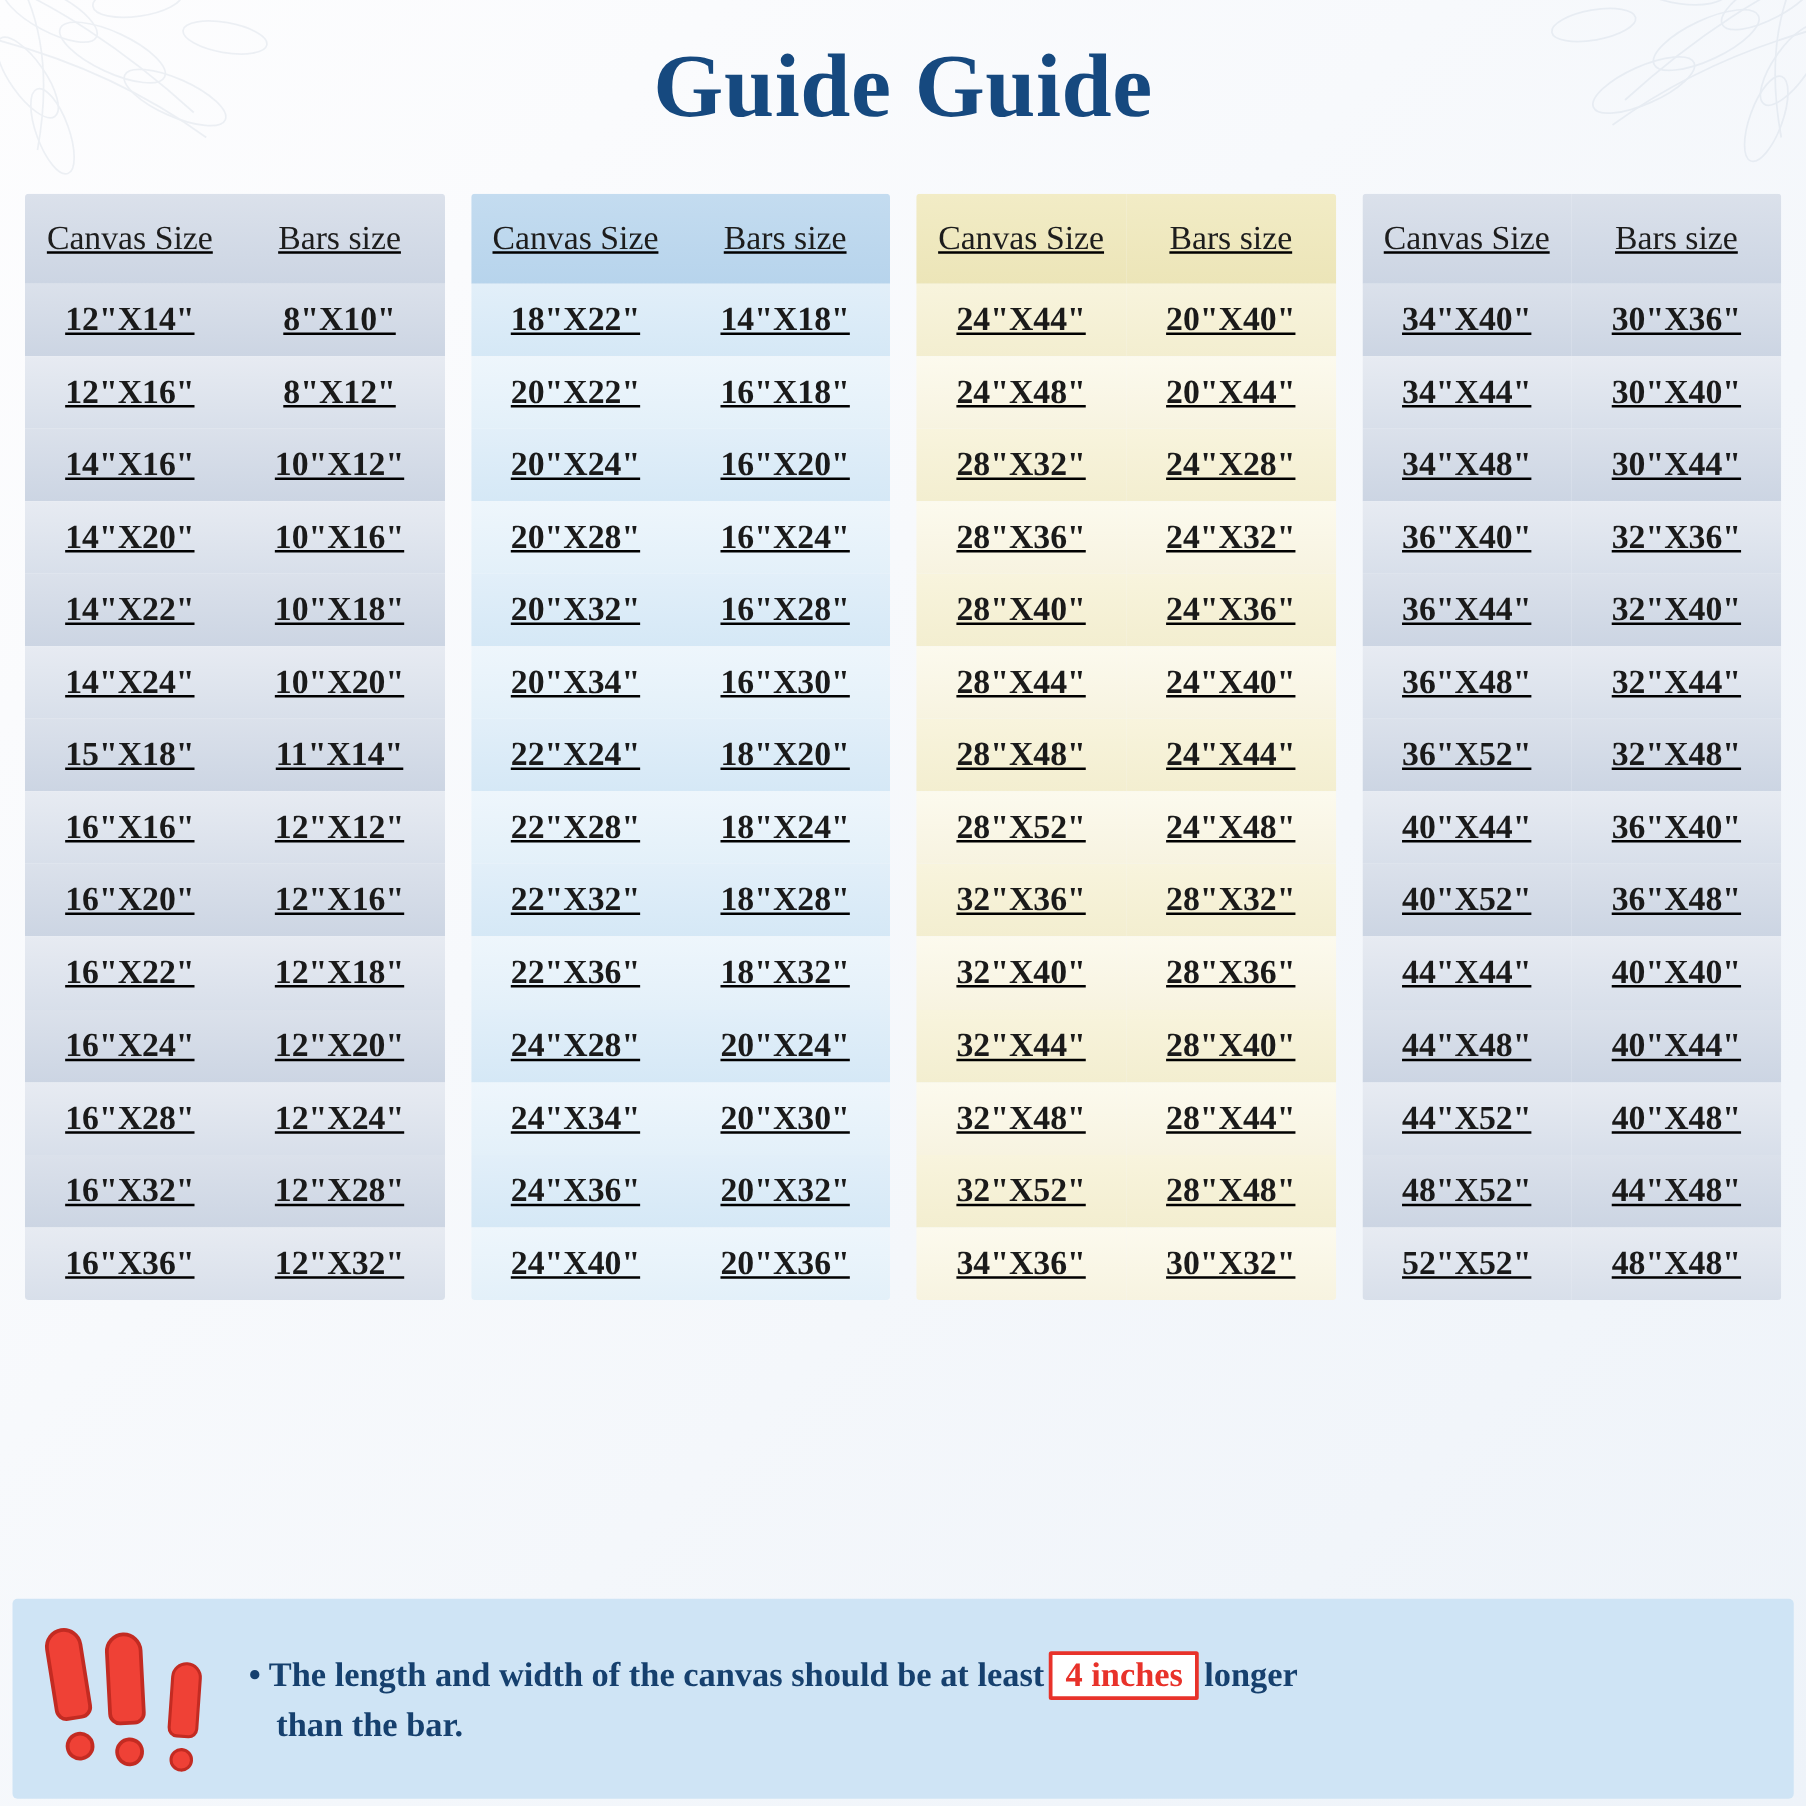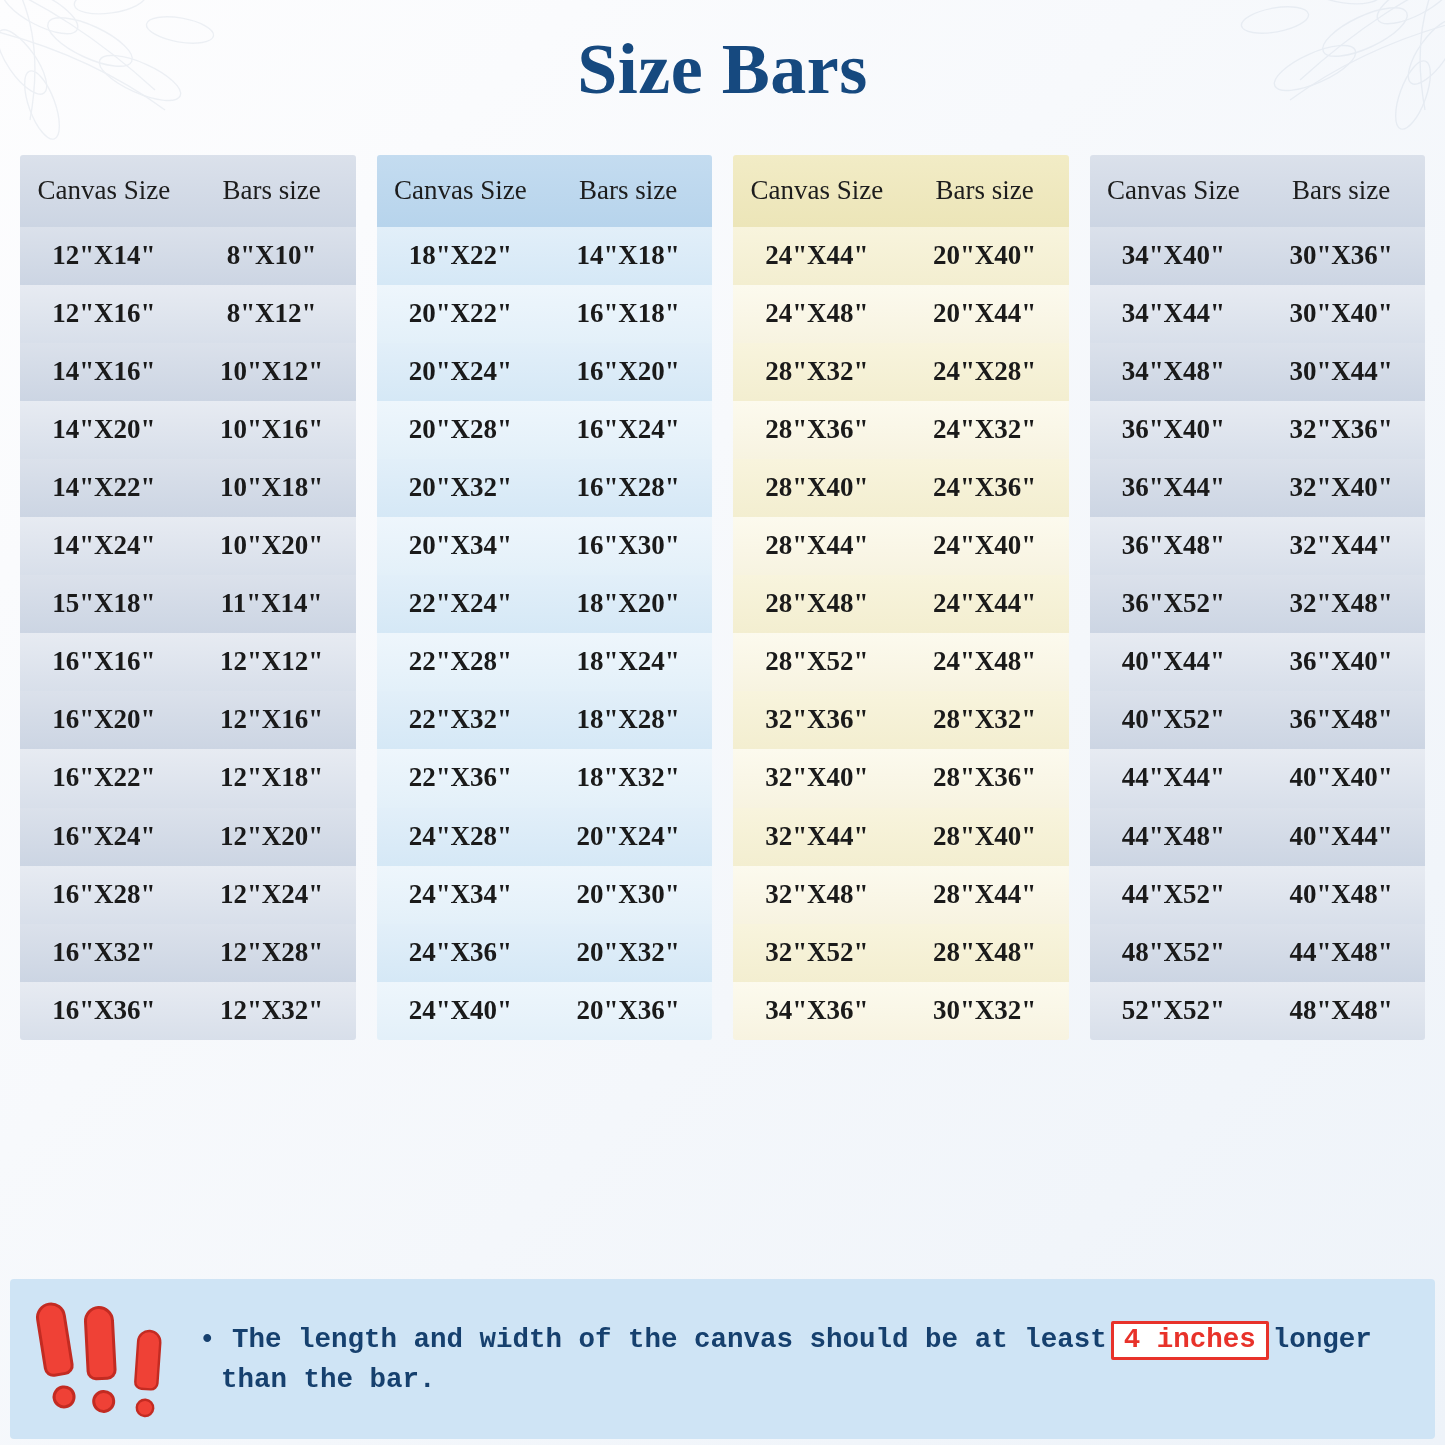--- a/index.html
+++ b/index.html
@@ -45,20 +45,21 @@
   }
   .tbl {
     flex: 1 1 0;
     display: flex;
     flex-direction: column;
     border-radius: 3px;
     overflow: hidden;
   }
   .trow {
     display: flex;
+    text-decoration: underline;
   }
   .cell {
     flex: 1 1 50%;
     text-align: center;
     font-size: 27px;
     font-weight: bold;
     color: #1a1a1a;
     padding: 13px 2px 14px 2px;
     line-height: 1.15;
     white-space: nowrap;
@@ -90,21 +91,20 @@
   #note {
     position: absolute;
     left: 10px; right: 10px;
     bottom: 6px;
     height: 160px;
     background: #cfe4f5;
     border-radius: 4px;
     display: flex;
     align-items: center;
     padding: 8px 18px 8px 14px;
-    font-family: Liberation Mono, monospace;
   }
   #marks {
     width: 175px;
     flex: 0 0 175px;
     height: 150px;
     position: relative;
   }
   .bang { position: absolute; }
   .bang .stem {
     width: 30px; height: 74px;
@@ -171,21 +171,21 @@
       <ellipse cx="60" cy="40" rx="42" ry="15" transform="rotate(28 60 40)"></ellipse>
       <ellipse cx="110" cy="72" rx="46" ry="16" transform="rotate(25 110 72)"></ellipse>
       <ellipse cx="160" cy="108" rx="44" ry="15" transform="rotate(24 160 108)"></ellipse>
       <ellipse cx="42" cy="92" rx="38" ry="14" transform="rotate(55 42 92)"></ellipse>
       <ellipse cx="62" cy="135" rx="36" ry="13" transform="rotate(70 62 135)"></ellipse>
       <ellipse cx="130" cy="30" rx="36" ry="13" transform="rotate(-8 130 30)"></ellipse>
       <ellipse cx="200" cy="60" rx="34" ry="12" transform="rotate(10 200 60)"></ellipse>
     </g>
   </svg>
 
-  <div id="title">Size Bars</div>
+  <div id="title">Guide Guide</div>
 
   <div id="tables">
       <div class="tbl grey">
         <div class="trow hdr">
           <div class="cell left">Canvas Size</div>
           <div class="cell right">Bars size</div>
         </div>
         <div class="trow">
           <div class="cell left">12"X14"</div>
           <div class="cell right">8"X10"</div>

